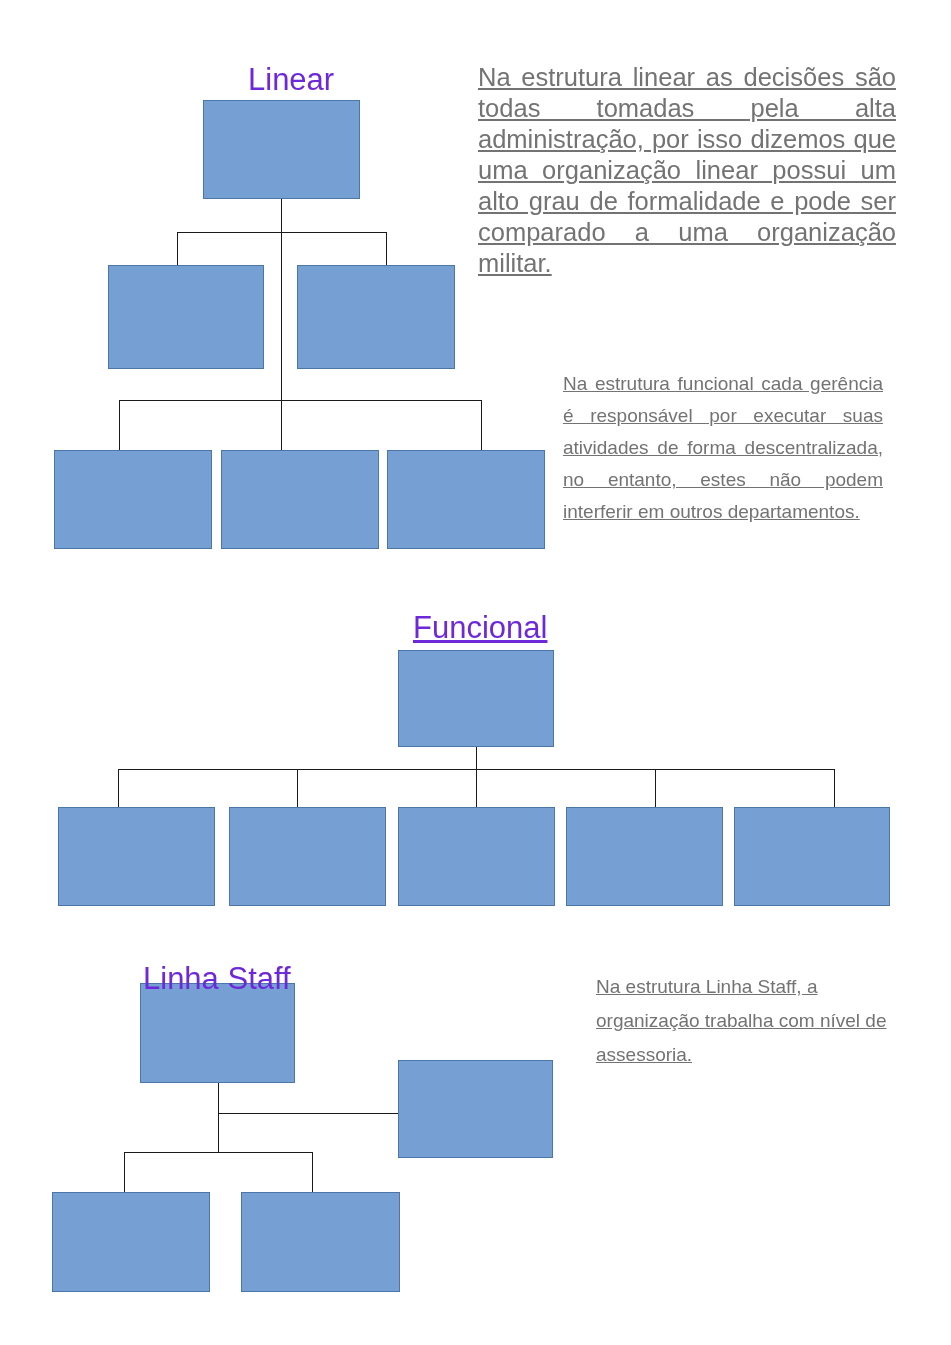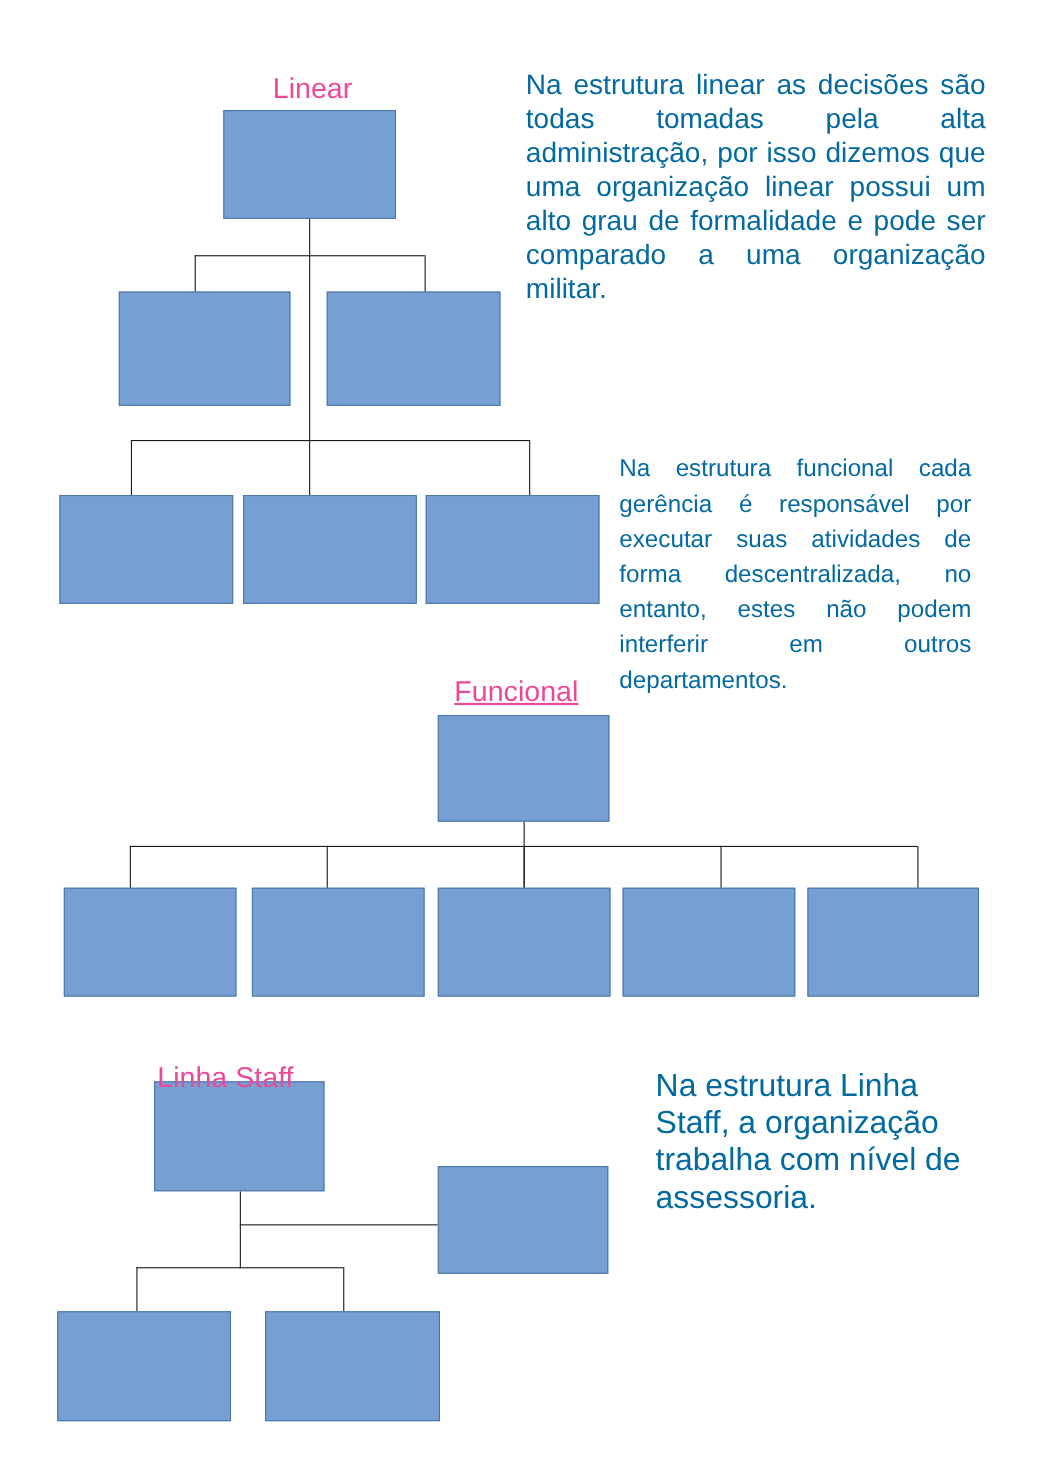--- a/index.html
+++ b/index.html
@@ -41,60 +41,61 @@
     position: absolute;
     height: 0;
     border-top: 1px solid #1a1a1a;
     box-sizing: border-box;
     z-index: 1;
   }
 
   
   .chart-label {
     position: absolute;
-    font-size: 26px;
+    font-size: 31px;
     line-height: 30px;
-    color: #ec4899;
+    color: #6d28d9;
     white-space: nowrap;
     z-index: 3;
   }
 
   
   .para {
     position: absolute;
-    color: #0369a1;
+    color: #737373;
     z-index: 3;
+    text-decoration: underline;
   }
   .para.justified {
     text-align: justify;
     text-align-last: left;
   }
   .para p {
     margin: 0;
   }
 
   #para-linear {
     left: 478px;
     top: 62px;
     width: 418px;
     font-size: 25.5px;
     line-height: 31px;
   }
   #para-funcional {
     left: 563px;
-    top: 410px;
+    top: 368px;
     width: 320px;
-    font-size: 22px;
+    font-size: 19px;
     line-height: 32px;
   }
   #para-staff {
     left: 596px;
     top: 970px;
     width: 300px;
-    font-size: 29px;
+    font-size: 19px;
     line-height: 34px;
     text-align: left;
   }
 </style>
 </head>
 <body>
 
 <div id="page">
 
   <div>

